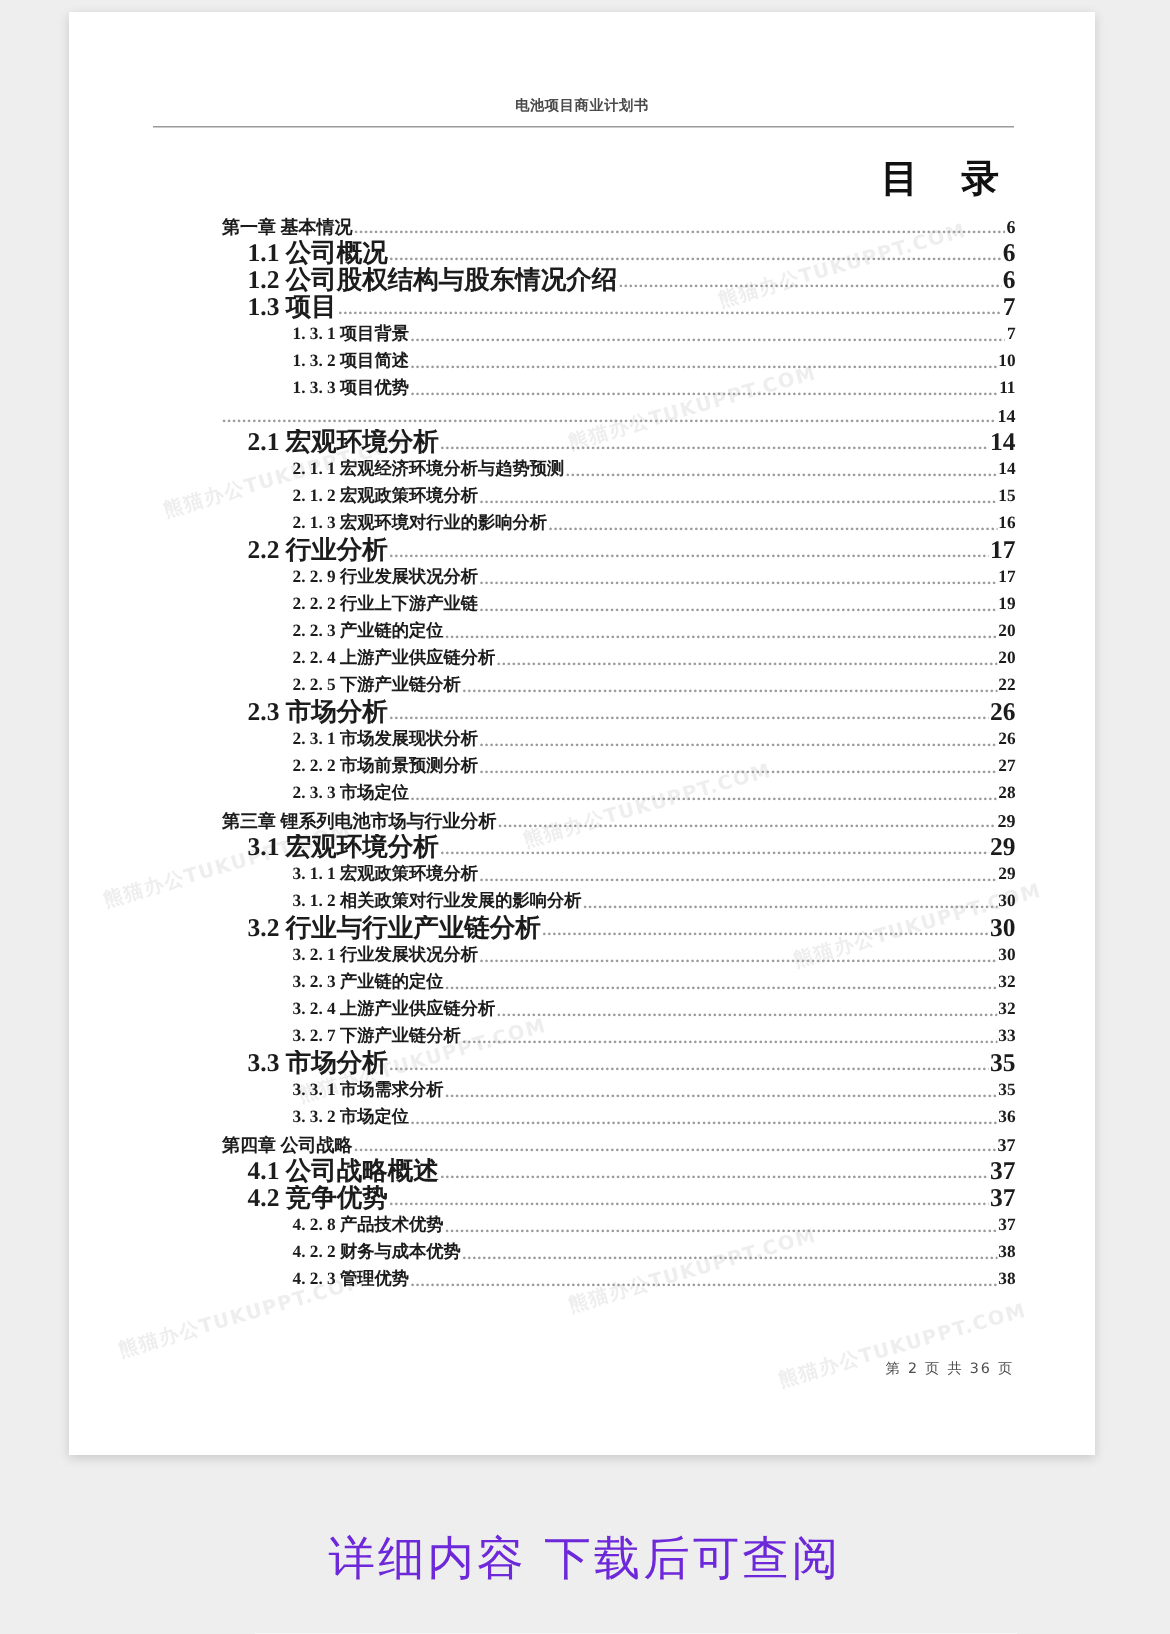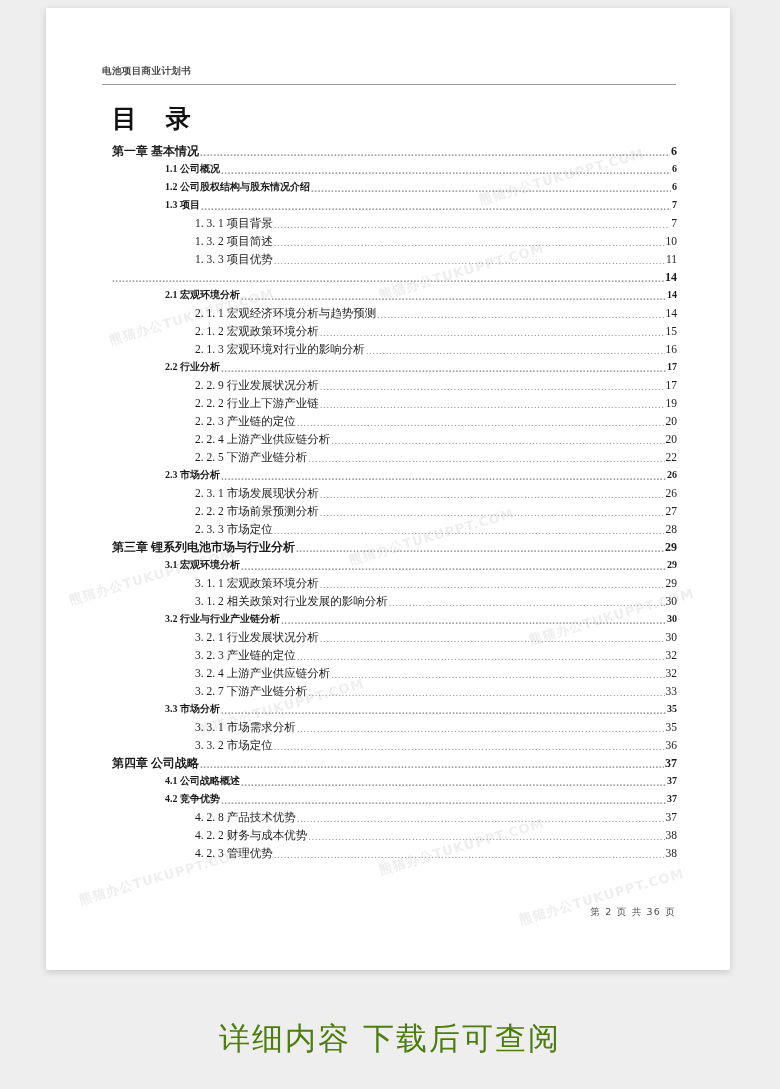--- a/index.html
+++ b/index.html
@@ -41,21 +41,21 @@
     width: 100%;
     height: 100%;
   }
 
   
   .doc-header {
     position: absolute;
     left: 56px;
     top: 52px;
     width: 572px;
-    text-align: left;
+    text-align: center;
   }
   .doc-header-text {
     font-family: "DejaVu Sans", "Liberation Sans", sans-serif;
     font-size: 9.5px;
     font-weight: bold;
     color: #4a4a4a;
     letter-spacing: 0.4px;
     display: inline-block;
   }
   .header-rule {
@@ -66,21 +66,21 @@
     height: 1px;
     background: #9a9a9a;
   }
 
   
   .toc-title {
     position: absolute;
     left: 56px;
     top: 94px;
     width: 574px;
-    text-align: left;
+    text-align: right;
     font-family: "DejaVu Sans", "Liberation Sans", sans-serif;
     font-size: 25px;
     font-weight: bold;
     color: #111111;
     letter-spacing: 10px;
     text-indent: 10px;
   }
 
   
   .toc-list {
@@ -124,35 +124,35 @@
   }
   .toc-page {
     flex: 0 0 auto;
     padding-left: 1px;
     text-align: right;
     color: #1c1c1c;
   }
 
   
   .lvl-1 {
-    padding-left: 66px;
+    padding-left: 102px;
     padding-right: 53px;
     font-weight: bold;
     font-size: 12px;
   }
   .lvl-2 {
     padding-left: 119px;
     padding-right: 53px;
     font-weight: bold;
-    font-size: 10px;
+    font-size: 17px;
   }
   .lvl-3 {
     padding-left: 149px;
     padding-right: 53px;
-    font-weight: normal;
+    font-weight: bold;
     font-size: 11.5px;
   }
 
   
   .page-footer {
     position: absolute;
     left: 56px;
     top: 898px;
     width: 574px;
     text-align: right;
@@ -185,21 +185,21 @@
 
   
   .bottom-caption {
     position: absolute;
     left: 0;
     top: 1018px;
     width: 780px;
     text-align: center;
     font-family: "DejaVu Sans", "Liberation Sans", sans-serif;
     font-size: 31px;
-    color: #4d7c0f;
+    color: #6d28d9;
     letter-spacing: 2px;
     font-weight: 400;
   }
 </style>
 </head>
 <body>
 
 <div id="viewport">
 
   <div class="page-sheet">

